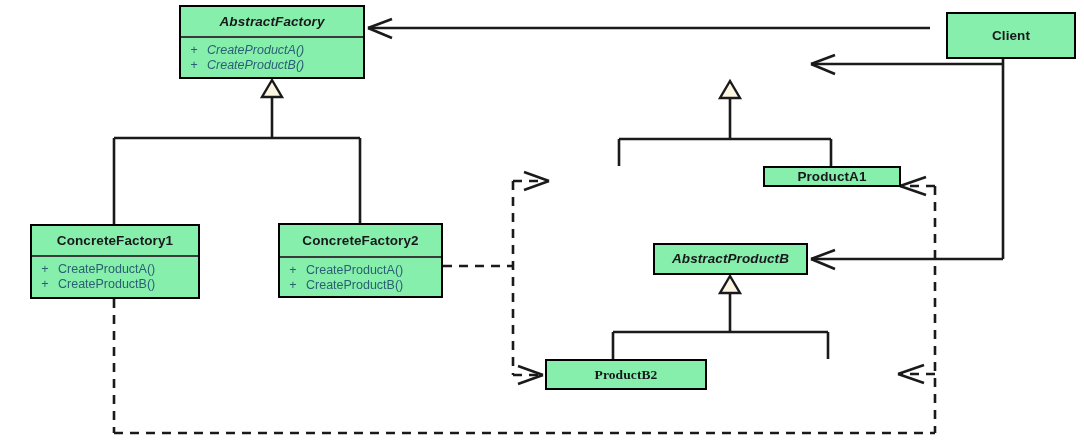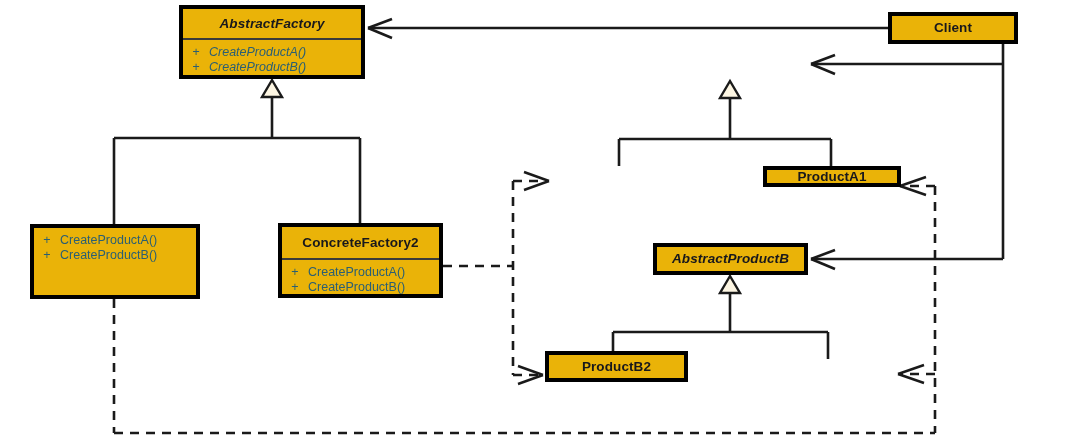--- a/index.html
+++ b/index.html
@@ -18,22 +18,22 @@
   #wires {
     position: absolute;
     left: 0;
     top: 0;
     width: 1084px;
     height: 445px;
   }
   .uml-box {
     position: absolute;
     box-sizing: border-box;
-    background: #eab308;
-    border: 4px solid #000000;
+    background: #86efac;
+    border: 2px solid #000000;
     z-index: 5;
   }
   .uml-title {
     text-align: center;
     color: #18181c;
     font-size: 13.5px;
     font-weight: bold;
     letter-spacing: 0.1px;
     white-space: nowrap;
     line-height: 1;
@@ -180,20 +180,23 @@
         <span class="member-name">CreateProductA()</span>
       </div>
       <div class="member-row abstract">
         <span class="member-vis">+</span>
         <span class="member-name">CreateProductB()</span>
       </div>
     </div>
   </div>
 
   <div class="uml-box" style="left:30px; top:224px; width:170px; height:75px;">
+    <div class="title-compartment" style="height:31px;">
+      <span class="uml-title">ConcreteFactory1</span>
+    </div>
     <div class="member-compartment">
       <div class="member-row">
         <span class="member-vis">+</span>
         <span class="member-name">CreateProductA()</span>
       </div>
       <div class="member-row">
         <span class="member-vis">+</span>
         <span class="member-name">CreateProductB()</span>
       </div>
     </div>
@@ -222,26 +225,26 @@
     </div>
   </div>
 
 
   <div class="uml-box" style="left:763px; top:166px; width:138px; height:21px;">
     <div class="title-only">
       <span class="uml-title">ProductA1</span>
     </div>
   </div>
 
-  <div class="uml-box" style="left:545px; top:351px; width:143px; height:31px;">
+  <div class="uml-box" style="left:545px; top:359px; width:162px; height:31px;font-family:Liberation Serif, serif;">
     <div class="title-only">
       <span class="uml-title">ProductB2</span>
     </div>
   </div>
 
 
-  <div class="uml-box" style="left:888px; top:12px; width:130px; height:32px;">
+  <div class="uml-box" style="left:946px; top:12px; width:130px; height:47px;">
     <div class="title-only">
       <span class="uml-title">Client</span>
     </div>
   </div>
 
 </div>
 
 </body></html>

